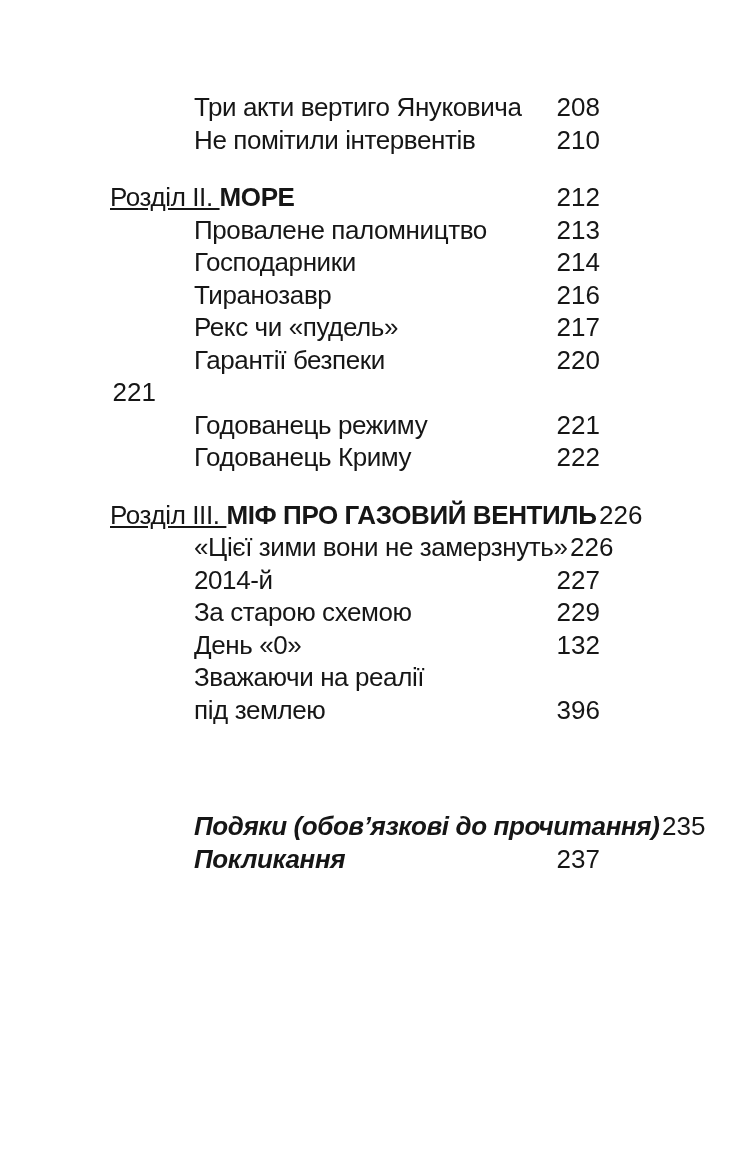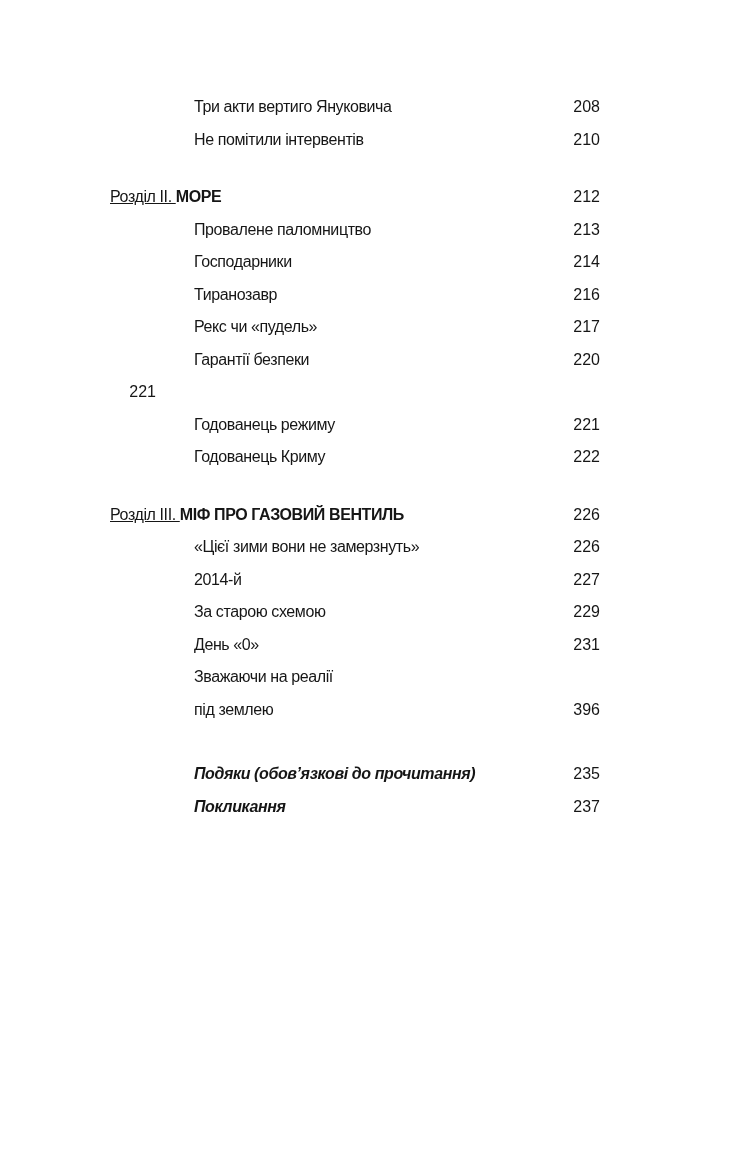--- a/index.html
+++ b/index.html
@@ -13,21 +13,21 @@
     position: relative;
     font-family: "Liberation Sans", sans-serif;
     color: #161616;
     overflow: hidden;
   }
   .toc {
     position: absolute;
     left: 110px;
     top: 91px;
     width: 490px;
-    font-size: 16px;
+    font-size: 26px;
     letter-spacing: -0.4px;
   }
   .row {
     display: flex;
     justify-content: space-between;
     align-items: baseline;
     line-height: 32.5px;
   }
   .row .label {
     white-space: nowrap;
@@ -50,21 +50,21 @@
     text-align: right;
   }
   .row.italic-row .label {
     font-style: italic;
     font-weight: bold;
   }
   .gap-section {
     margin-top: 25px;
   }
   .gap-back {
-    margin-top: 32px;
+    margin-top: 84px;
   }
 </style>
 </head>
 <body>
 
 <div class="toc">
 
   <div class="row sub">
     <span class="label">Три акти вертиго Януковича</span>
     <span class="num">208</span>
@@ -134,21 +134,21 @@
     <span class="num">227</span>
   </div>
 
   <div class="row sub">
     <span class="label">За старою схемою</span>
     <span class="num">229</span>
   </div>
 
   <div class="row sub">
     <span class="label">День «0»</span>
-    <span class="num">231</span>
+    <span class="num">132</span>
   </div>
 
   <div class="row sub">
     <span class="label">Зважаючи на реалії</span>
     <span class="num"></span>
   </div>
 
   <div class="row sub">
     <span class="label">під землею</span>
     <span class="num">396</span>

